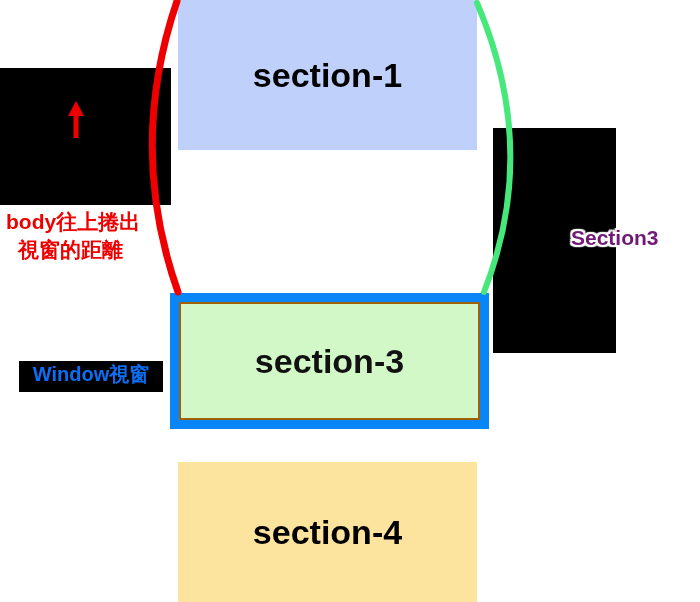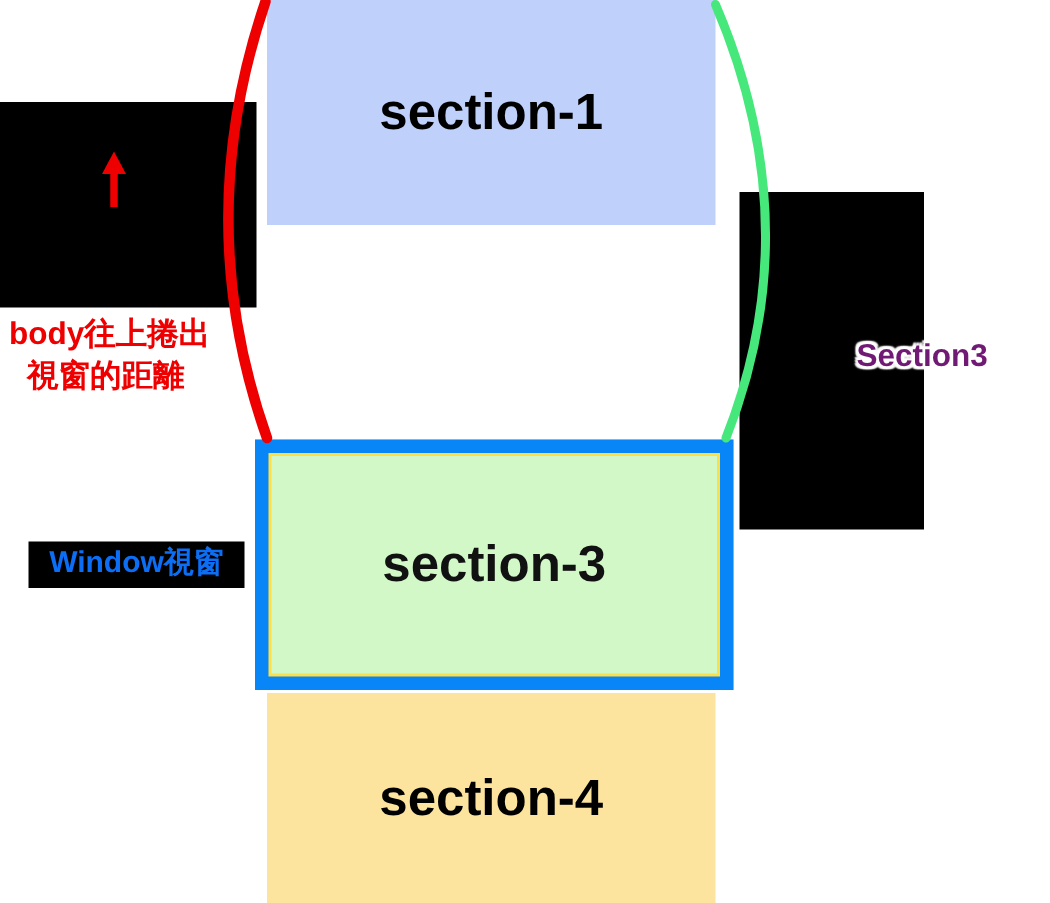--- a/index.html
+++ b/index.html
@@ -7,22 +7,22 @@
   #canvas{position:relative;width:700px;height:602px;background:#ffffff;overflow:hidden;}
 
   
   .section{position:absolute;left:178px;width:299px;display:flex;align-items:center;justify-content:center;}
   .section .lbl{font-size:34px;font-weight:bold;color:#000000;letter-spacing:0px;}
   #sec1{top:0;height:150px;background:#bfd0fa;}
   #sec2{top:150px;height:143px;background:#f0c6f8;}
   #sec4{top:462px;height:140px;background:#fde49e;}
 
   
-  #windowFrame{position:absolute;left:170px;top:293px;width:319px;height:167px;
-    box-sizing:border-box;border:9px solid #0886f8;background:#fde047;padding:2px;}
+  #windowFrame{position:absolute;left:170px;top:293px;width:319px;height:136px;
+    box-sizing:border-box;border:9px solid #0886f8;background:#a16207;padding:2px;}
   #sec3{position:relative;width:100%;height:100%;background:#d2f8c8;
     display:flex;align-items:center;justify-content:center;}
   #sec3 .lbl{font-size:34px;font-weight:bold;color:#111111;}
 
   
   .blackbox{position:absolute;background:#000000;}
   #scrollTopBox{left:0;top:68px;width:171px;height:137px;}
   #rightBox{left:493px;top:128px;width:123px;height:225px;}
   #windowLabelBox{left:19px;top:361px;width:144px;height:31px;
     display:flex;justify-content:center;}

